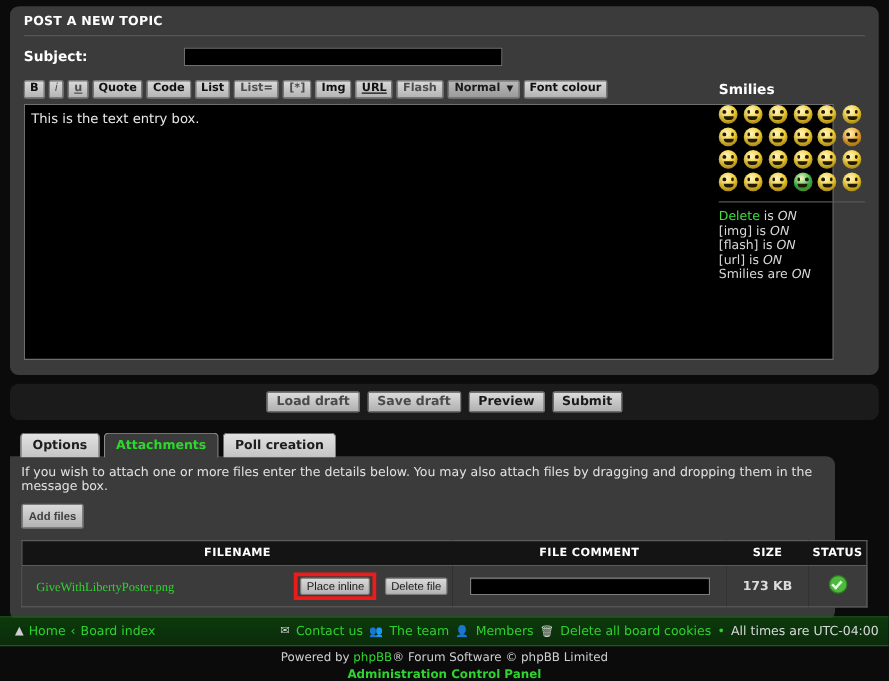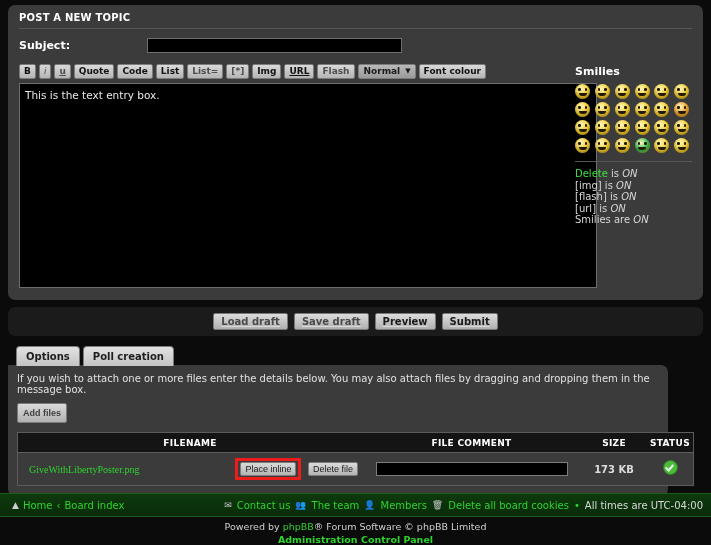--- a/index.html
+++ b/index.html
@@ -20,21 +20,20 @@
   
   .panel {
     background: #3b3b3b;
     border-radius: 7px;
     margin: 0 8px;
   }
   .panel-dark {
     background: #1b1b1b;
     border-radius: 7px;
     margin: 0 8px;
-    text-decoration: underline;
   }
 
   
   #post-panel {
     margin-top: 5px;
     padding: 7px 11px 9px 11px;
     box-sizing: border-box;
     width: 695px;
   }
   .panel-title {
@@ -111,21 +110,21 @@
     padding: 1px 4px 1px 5px;
     line-height: 11px;
     cursor: pointer;
     display: flex;
     align-items: center;
     gap: 5px;
   }
   .caret { font-size: 7px; }
 
   .msg-box {
-    width: 578px;
+    width: 648px;
     height: 205px;
     background: #000000;
     border: 1px solid #6e6e6e;
     box-sizing: border-box;
     color: #e8e8e8;
     font-family: "DejaVu Sans", sans-serif;
     font-size: 10.5px;
     padding: 4px 5px;
     resize: none;
     outline: none;
@@ -493,20 +492,21 @@
 
 <div class="panel-dark" id="submit-panel">
   <button class="sub-btn dim">Load draft</button>
   <button class="sub-btn dim">Save draft</button>
   <button class="sub-btn">Preview</button>
   <button class="sub-btn">Submit</button>
 </div>
 
 <div class="tabs" id="tabs">
     <div class="tab">Options</div>
+    <div class="tab active">Attachments</div>
     <div class="tab">Poll creation</div>
   </div>
 
 <div class="panel" id="attach-panel">
   <div class="attach-note">If you wish to attach one or more files enter the details below. You may also attach files by dragging and dropping them in the message box.</div>
   <button class="add-files">Add files</button>
 
   <table class="att-table">
     <thead>
       <tr>

